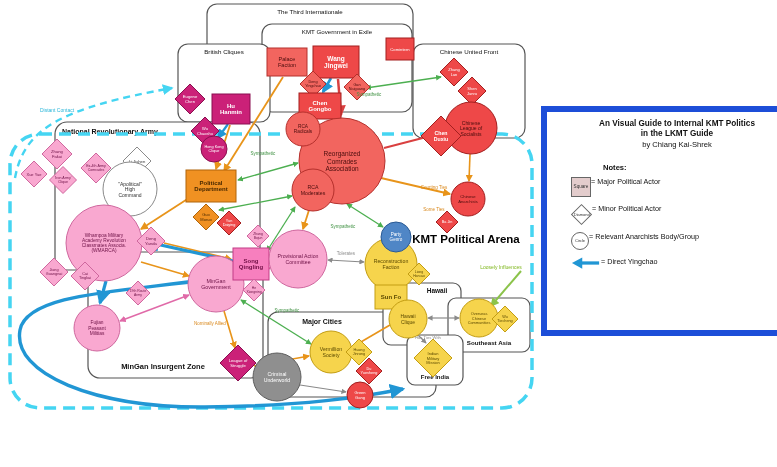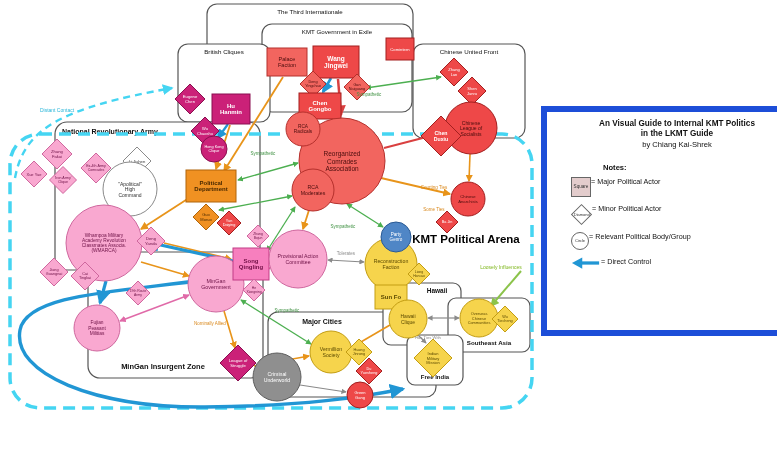--- a/index.html
+++ b/index.html
@@ -299,26 +299,26 @@
     <div class="lg-row">
       <div class="lg-diamond">
           <span class="lg-dtext">Diamond</span>
         </div>
       <div class="lg-eq">= Minor Political Actor</div>
     </div>
     <div class="lg-row">
       <div class="lg-circle">
           <span>Circle</span>
         </div>
-      <div class="lg-eq">= Relevant Political Body/Group</div>
+      <div class="lg-eq">= Relevant Anarchists Body/Group</div>
     </div>
     <div class="lg-row">
       <div class="lg-arrow">
         <svg viewBox="0 0 32 12" width="30" height="12">
           <path d="M30,6 L10,6" stroke="#2196d4" stroke-width="3.5" fill="none"></path>
           <path d="M12,0 L1,6 L12,12 Z" fill="#2196d4"></path>
         </svg>
       </div>
-      <div class="lg-eq">= Direct Control</div>
+      <div class="lg-eq">= Direct Yingchao</div>
     </div>
 
   </div>
 </div>
 
 </body></html>

